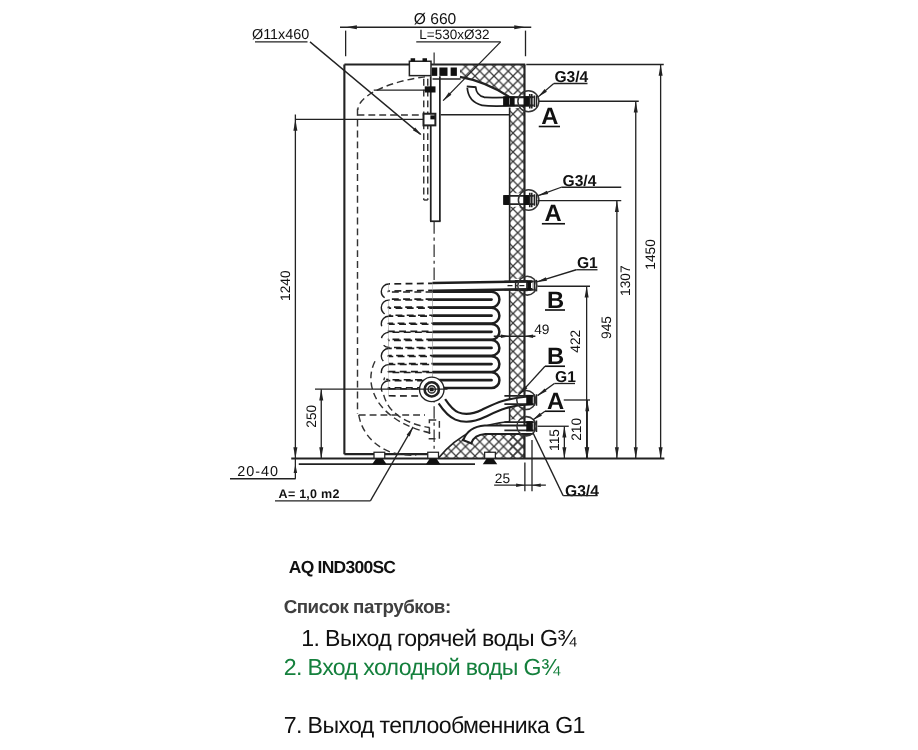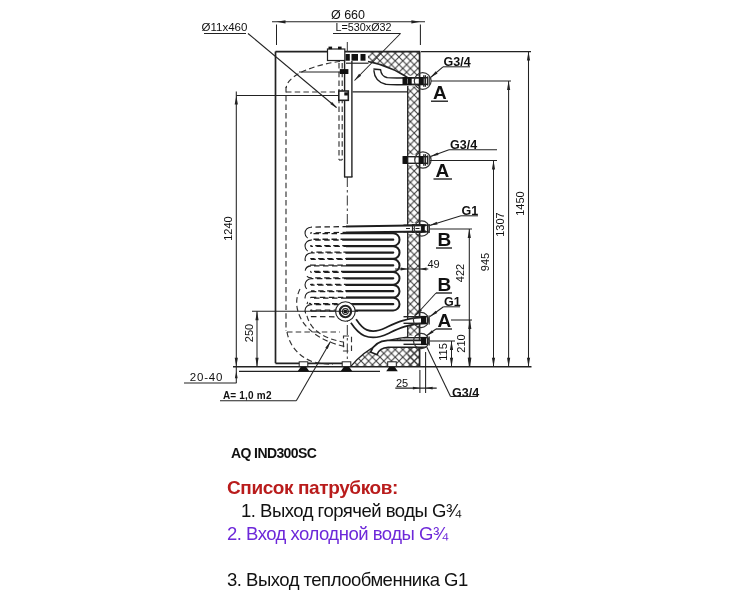--- a/index.html
+++ b/index.html
@@ -288,17 +288,17 @@
       <line x1="426.5" y1="346.5" x2="450.5" y2="396.5" stroke="#222" stroke-width="1.05"></line>
       <line x1="450.5" y1="396.5" x2="478" y2="396.5" stroke="#222" stroke-width="1.05"></line>
 <rect x="299.2" y="361.8" width="8.6" height="4.8" fill="#fff" stroke="#222" stroke-width="1"></rect>
       <polygon points="300.9,366.8 306.1,366.8 309.3,371.3 297.7,371.3" fill="#111"></polygon>
       <rect x="342.2" y="361.8" width="8.6" height="4.8" fill="#fff" stroke="#222" stroke-width="1"></rect>
       <polygon points="343.9,366.8 349.1,366.8 352.3,371.3 340.7,371.3" fill="#111"></polygon>
       <rect x="387.7" y="361.8" width="8.6" height="4.8" fill="#fff" stroke="#222" stroke-width="1"></rect>
       <polygon points="389.4,366.8 394.6,366.8 397.8,371.3 386.2,371.3" fill="#111"></polygon>
 </svg>
 <div style="position:absolute;left:231px;top:445px;font-size:14px;font-weight:bold;color:#111;letter-spacing:-0.6px;">AQ IND300SC</div>
-<div style="position:absolute;left:227px;top:477px;font-size:19px;font-weight:bold;color:#b91c1c;letter-spacing:-0.4px;">Список патрубков:</div>
+<div style="position:absolute;left:227px;top:477px;font-size:15px;font-weight:bold;color:#404040;letter-spacing:-0.4px;">Список патрубков:</div>
 <div style="position:absolute;left:241px;top:500px;font-size:18.5px;color:#111;letter-spacing:-0.5px;">1. Выход горячей воды G¾</div>
-<div style="position:absolute;left:227px;top:523px;font-size:18.5px;color:#6d28d9;letter-spacing:-0.5px;">2. Вход холодной воды G¾</div>
-<div style="position:absolute;left:227px;top:569px;font-size:18.5px;color:#111;letter-spacing:-0.5px;">3. Выход теплообменника G1</div>
+<div style="position:absolute;left:227px;top:523px;font-size:18.5px;color:#15803d;letter-spacing:-0.5px;">2. Вход холодной воды G¾</div>
+<div style="position:absolute;left:227px;top:569px;font-size:18.5px;color:#111;letter-spacing:-0.5px;">7. Выход теплообменника G1</div>
 </div>
 
 </body></html>

